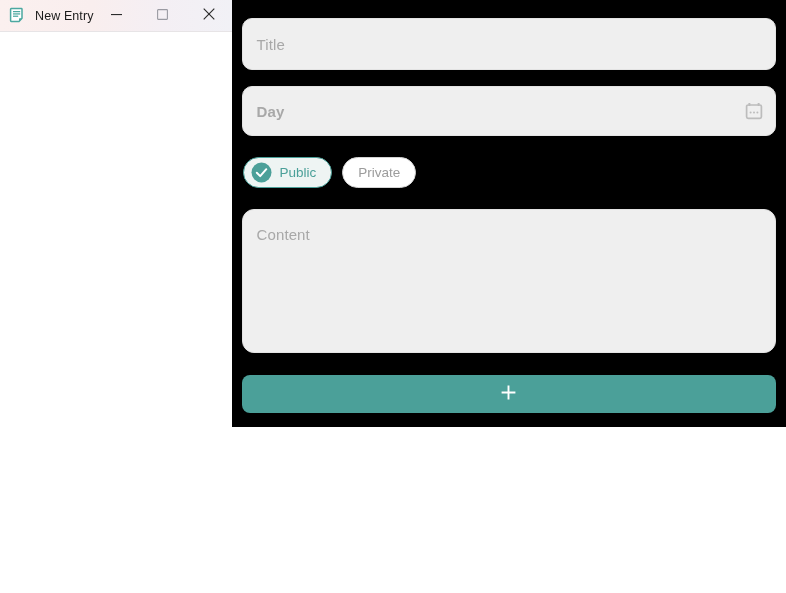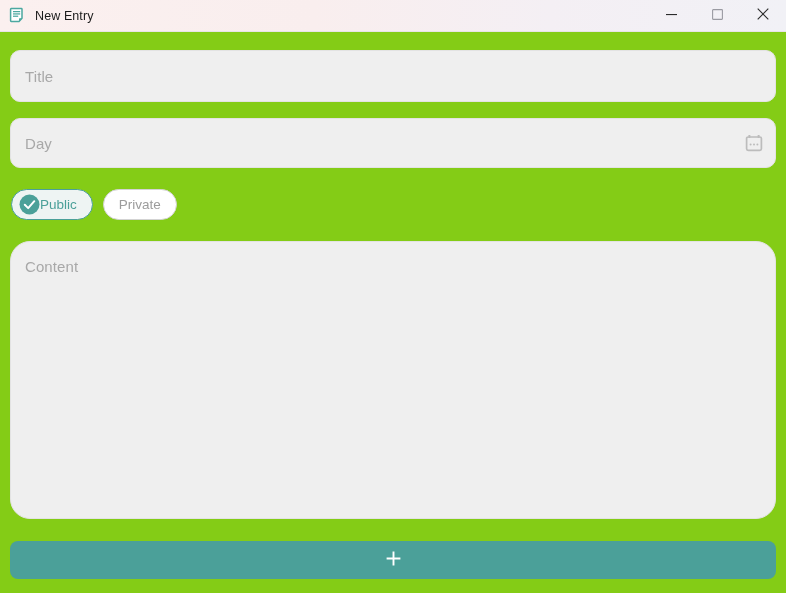--- a/index.html
+++ b/index.html
@@ -8,24 +8,24 @@
     width: 786px;
     height: 593px;
     overflow: hidden;
     font-family: "Liberation Sans", sans-serif;
     background: #ffffff;
   }
 
   #app {
     position: relative;
     width: 786px;
-    height: 593px;
+    height: 427px;
     background: #ffffff;
     display: flex;
-    flex-direction: column;
+    flex-direction: row;
   }
 
   
   .titlebar {
     position: relative;
     height: 32px;
     flex: 0 0 32px;
     background: linear-gradient(to right, #fbf0ef 0%, #f9eeee 40%, #f4eff4 70%, #f1f1f6 100%);
     display: flex;
     align-items: center;
@@ -72,21 +72,21 @@
   }
 
   .win-glyph { display: block; }
 
   
   .content {
     flex: 1 1 auto;
     padding: 18px 10px 14px 10px;
     display: flex;
     flex-direction: column;
-    background: #84cc16;
+    background: #000000;
   }
 
   .field {
     position: relative;
     background: #efefef;
     border: 1px solid #e3e3e3;
     border-radius: 10px;
     height: 50px;
     display: flex;
     align-items: center;
@@ -104,20 +104,21 @@
   .title-field { height: 52px; margin-bottom: 16px; }
 
   .date-row {
     display: flex;
     gap: 20px;
     margin-bottom: 21px;
   }
   .date-field {
     flex: 1 1 0;
     padding-right: 24px;
+    font-weight: bold;
   }
 
   .cal-icon {
     position: absolute;
     right: 12px;
     top: 50%;
     transform: translateY(-50%);
     width: 18px;
     height: 18px;
   }
@@ -144,35 +145,36 @@
     cursor: default;
     white-space: nowrap;
   }
 
   .chip.selected {
     border: 1.5px solid #4ba099;
     background: #eef4f3;
     color: #4ba099;
     padding-left: 7px;
     padding-right: 15px;
+    gap: 8px;
   }
 
   .chip-check {
     width: 21px;
     height: 21px;
     flex: 0 0 21px;
     display: block;
   }
 
   
   .content-field {
     flex: 1 1 auto;
     background: #efefef;
     border: 1px solid #e3e3e3;
-    border-radius: 20px;
+    border-radius: 12px;
     padding: 16px 14px;
     margin-bottom: 22px;
     min-height: 0;
   }
 
   .content-placeholder {
     font-size: 15px;
     color: #a8a8a8;
     user-select: none;
     letter-spacing: 0.1px;

